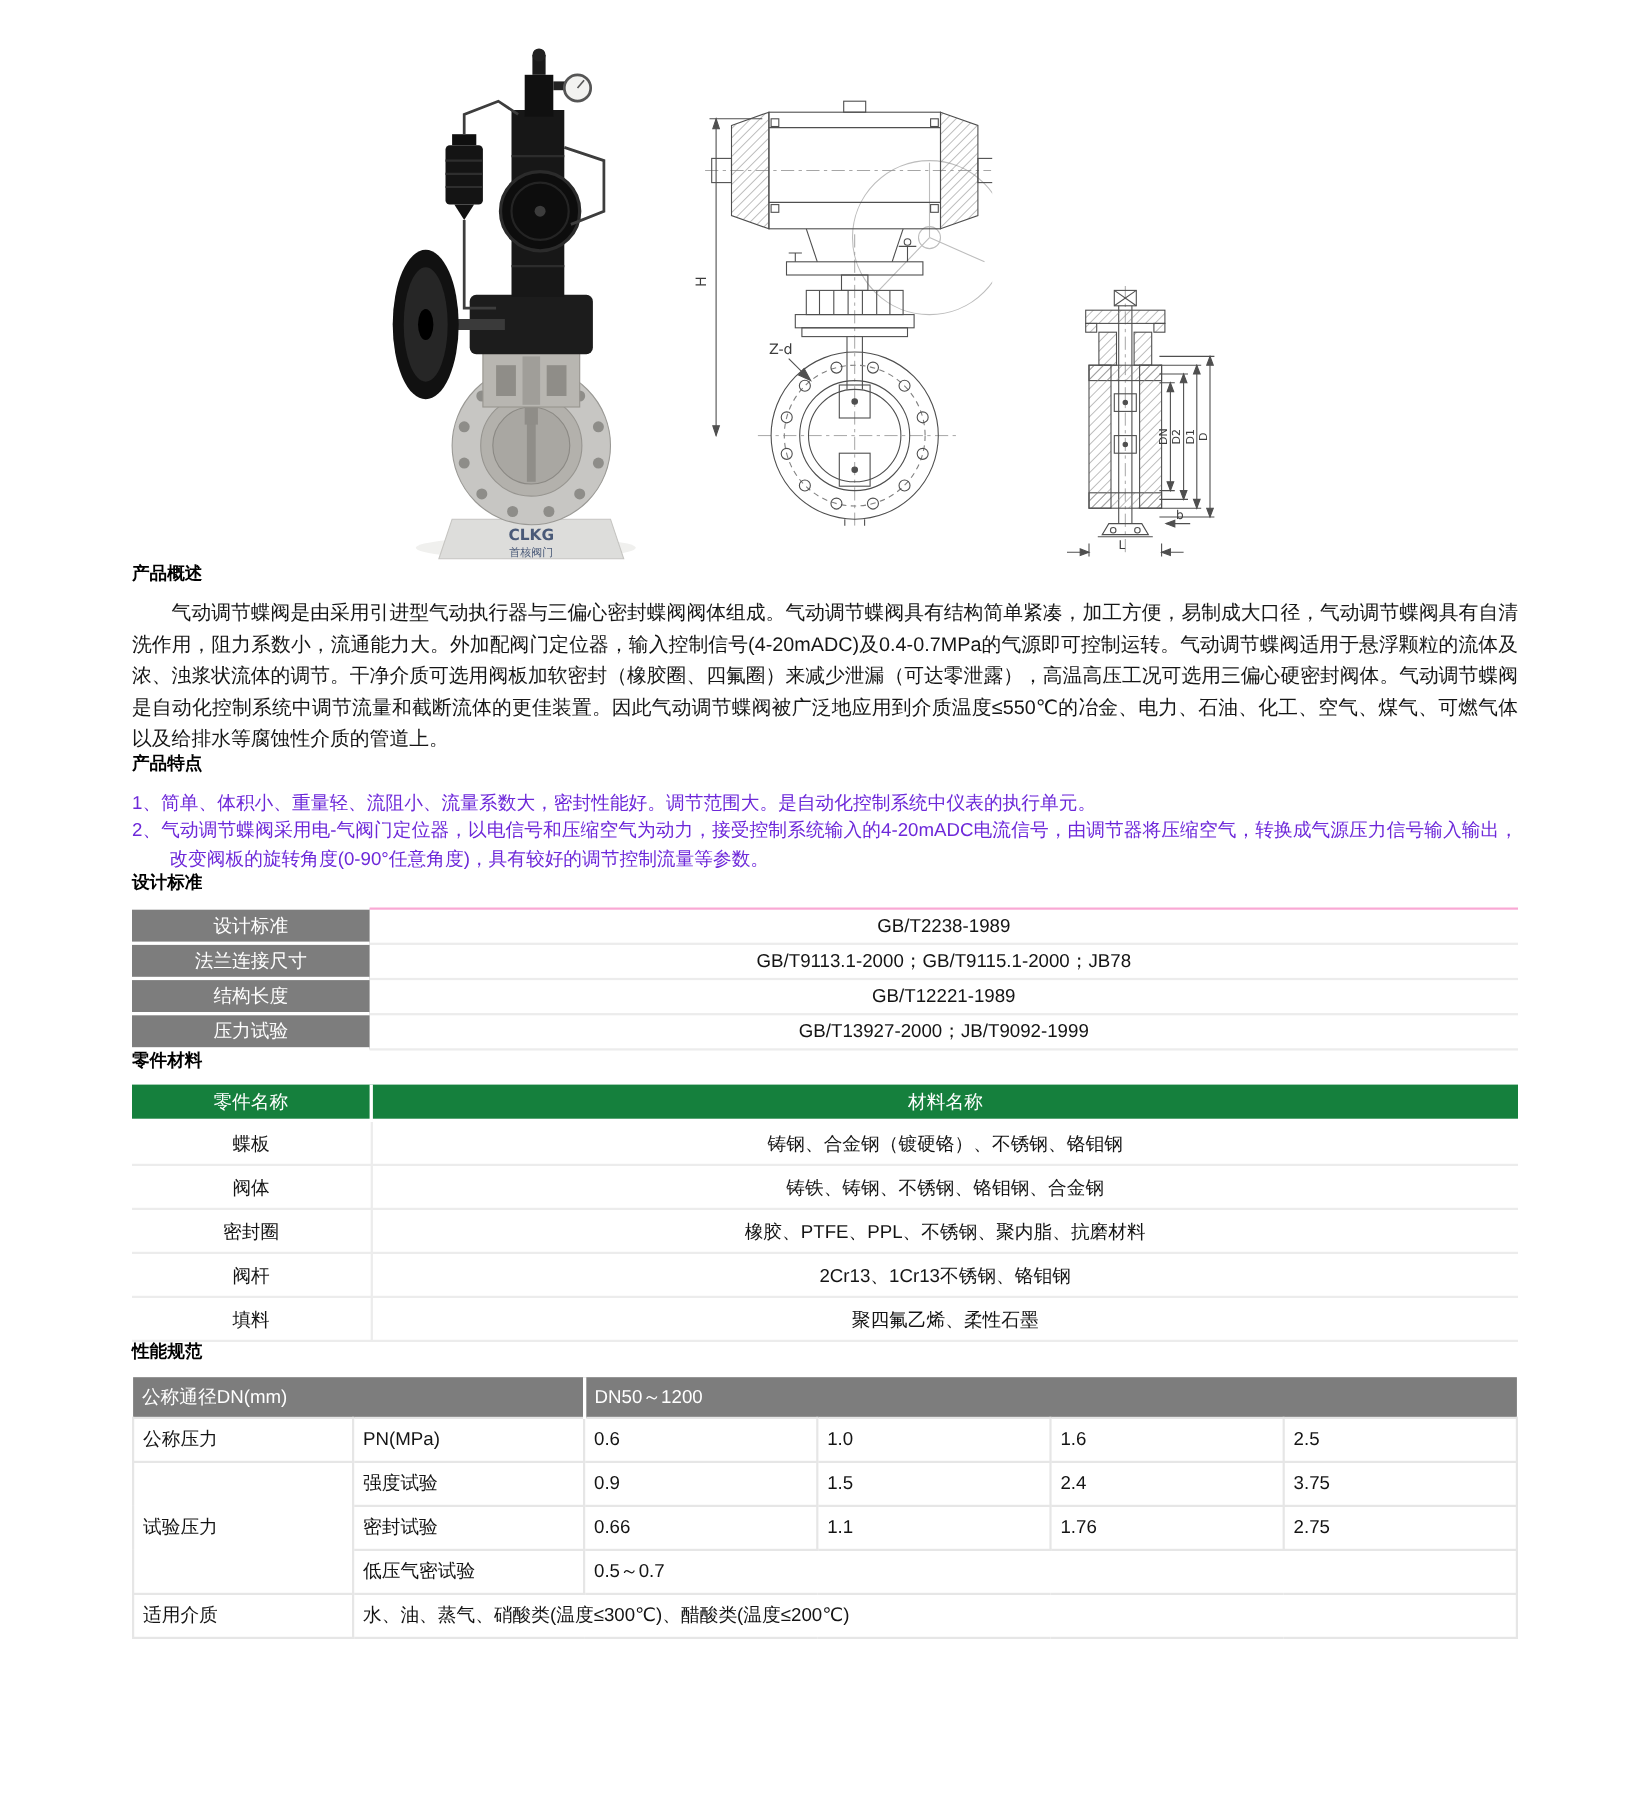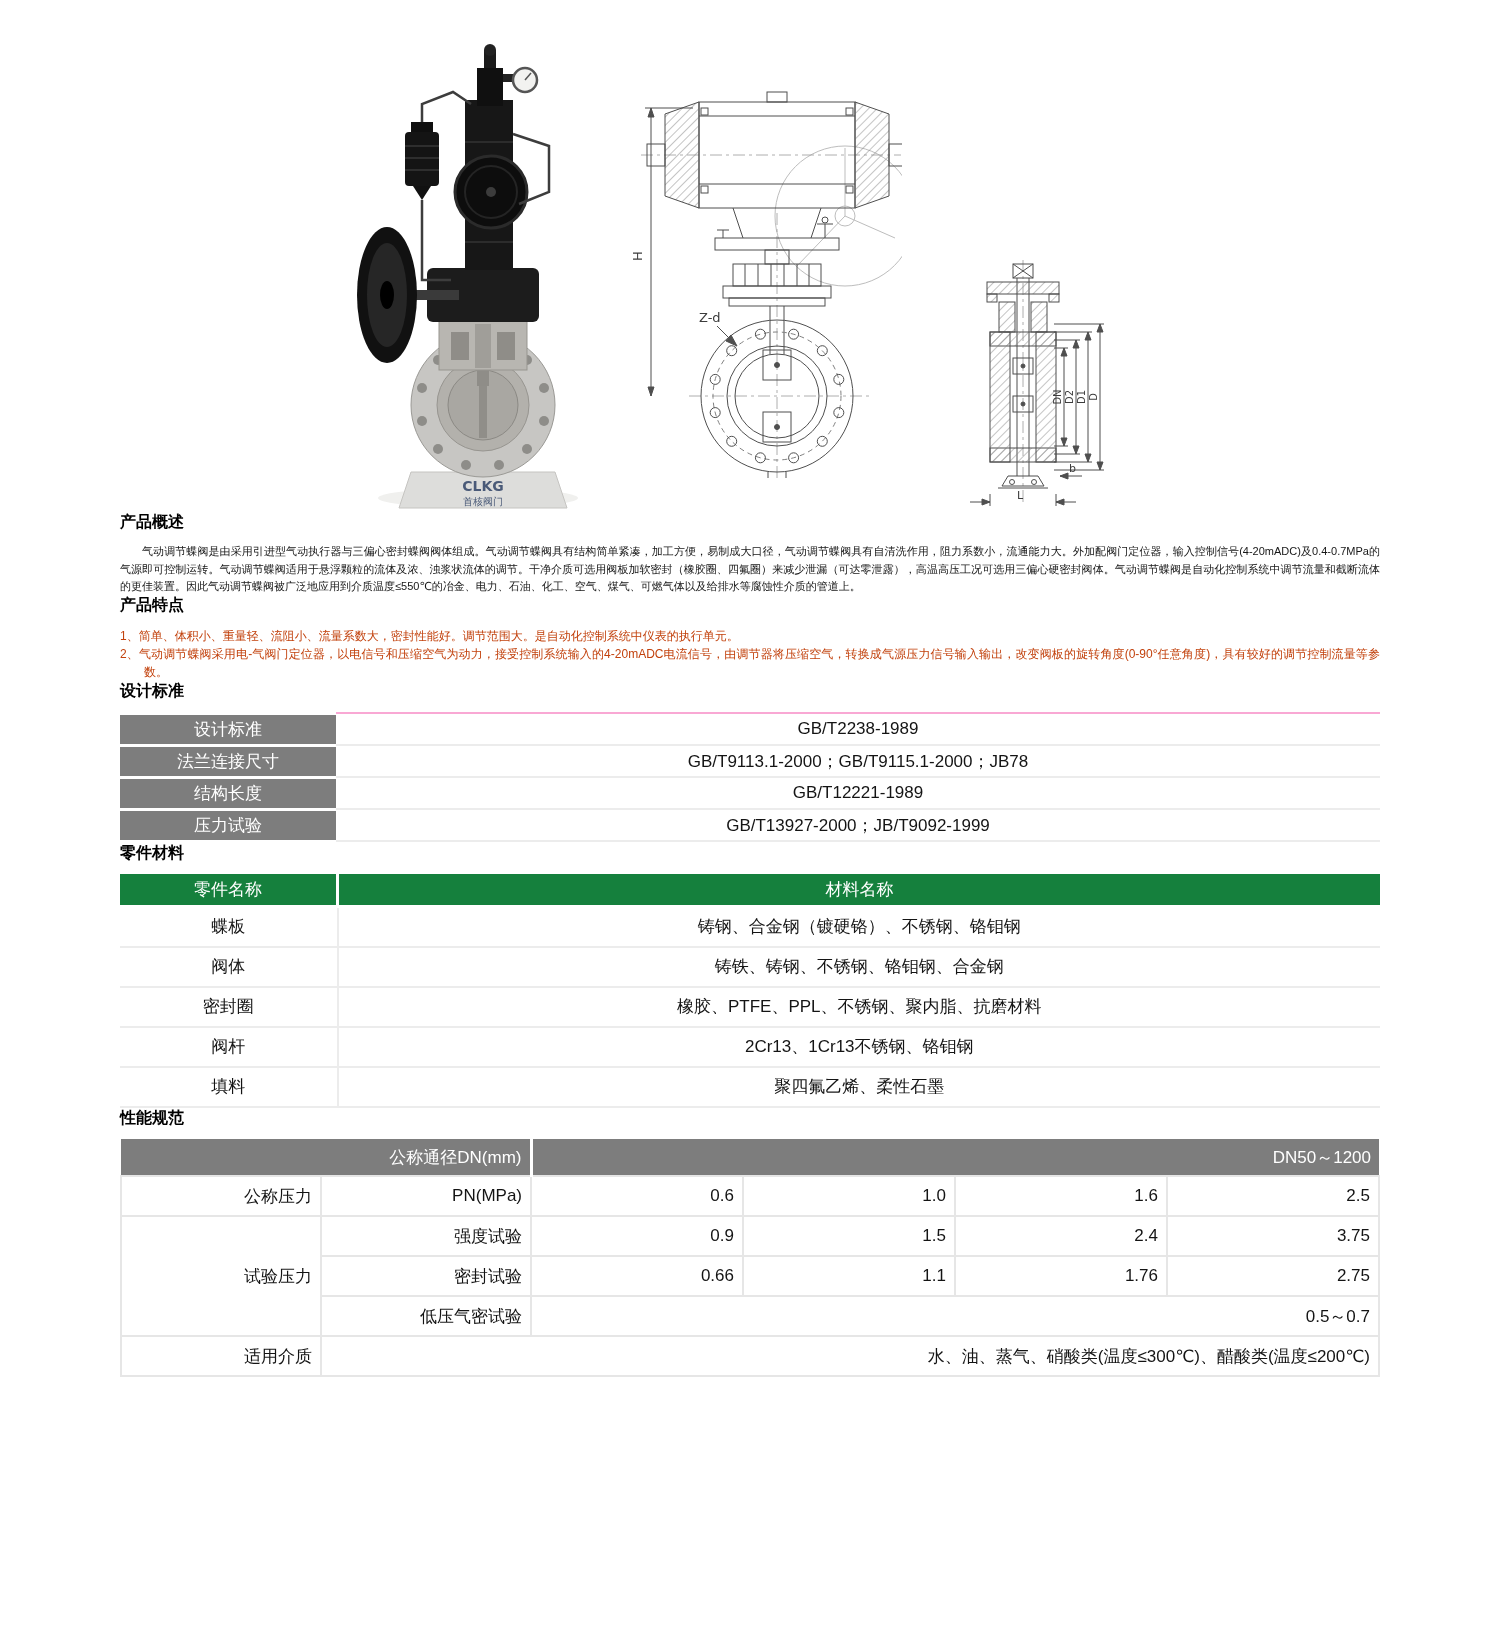--- a/index.html
+++ b/index.html
@@ -15,45 +15,45 @@
   .img-front{margin-top:46px;margin-right:26px}
   .img-section{margin-top:212px}
   .content{padding:0 120px}
   h2.section{font-size:16px;line-height:1.2;font-weight:bold;color:#000;margin:0 0 12px 0}
   .t-overview{margin-top:10px}
   .t-features{margin-top:28px}
   .t-standards{margin-top:36px}
   .t-parts{margin-top:34px}
   .t-perf{margin-top:46px}
   .para{
-    font-size:11px;line-height:1.58;text-align:justify;text-indent:2em;margin:0;color:#161616;
+    font-size:18px;line-height:1.58;text-align:justify;text-indent:2em;margin:0;color:#161616;
   }
   .feature-item{
-    font-size:12px;line-height:1.5;text-align:justify;margin:0;
-    padding-left:2em;text-indent:-2em;color:#c2410c;
+    font-size:17px;line-height:1.5;text-align:justify;margin:0;
+    padding-left:2em;text-indent:-2em;color:#6d28d9;
   }
   table{width:100%;border-collapse:collapse;table-layout:fixed}
   td,th{font-size:17px;padding:0 8px;word-break:break-all}
   
   .std td{height:29px;text-align:center}
   .std td.lbl{
     width:200px;background:#7d7d7d;color:#fff;
     border-top:3px solid #fff;border-bottom:3px solid #fff;
   }
   .std td.val{border-top:2px solid #f9a8d4;border-bottom:2px solid #ececec}
   
   .parts th{
     background:#15803d;color:#fff;font-weight:normal;height:31px;
     text-align:center;border-bottom:3px solid #fff;
   }
   .parts th.c1{width:200px;border-right:3px solid #fff}
   .parts td{height:38px;text-align:center;border-bottom:2px solid #ececec}
   .parts td.c1{border-right:2px solid #ececec}
   
-  .perf td{height:38px;text-align:right;border:2px solid #e6e6e6}
+  .perf td{height:38px;text-align:left;border:2px solid #e6e6e6}
   .perf td.gray{
     background:#7d7d7d;color:#fff;border:none;height:36px;
   }
   .perf td.gray.gsep{border-left:3px solid #fff}
   .perf col.c1{width:200px}
   .perf col.c2{width:210px}
   svg text{font-family:"DejaVu Sans","Liberation Sans",sans-serif}
 </style>
 </head>
 <body>

